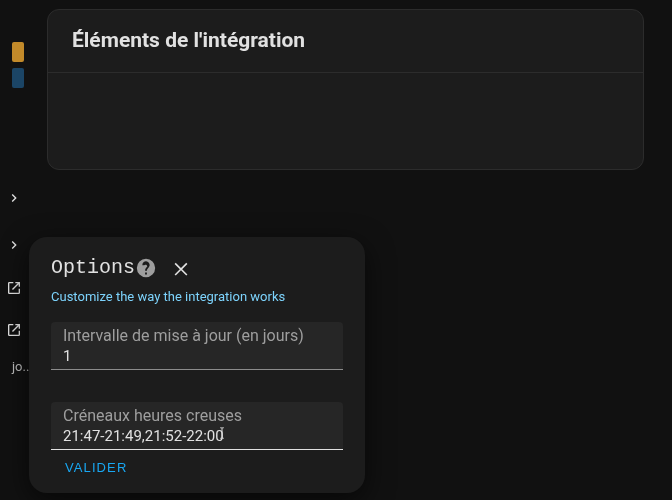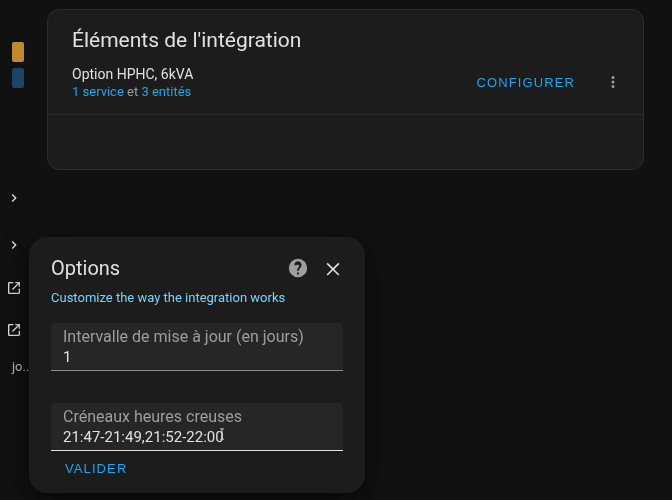--- a/index.html
+++ b/index.html
@@ -34,21 +34,21 @@
   .card {
     position: absolute;
     left: 47px; top: 9px;
     width: 597px; height: 161px;
     background: #1c1c1c;
     border: 1px solid #2c2c2c;
     border-radius: 12px;
   }
   .card .title {
     font-size: 21px;
-    font-weight: 400;
+    font-weight: 700;
     color: #e1e1e1;
     padding: 18px 24px 6px 24px;
   }
   .card .entry {
     display: flex; align-items: center; justify-content: space-between;
     padding: 6px 12px 0 24px;
   }
   .entry-left { display: flex; flex-direction: column; gap: 2px; }
   .entry-name { font-size: 14px; color: #e1e1e1; }
   .entry-sub { font-size: 13px; }
@@ -80,21 +80,21 @@
     position: absolute;
     left: 29px; top: 237px;
     width: 336px; height: 256px;
     background: #1c1c1c;
     border-radius: 18px;
     box-shadow: 0 8px 28px rgba(0,0,0,0.6);
     padding: 19px 22px 14px 22px;
     display: flex; flex-direction: column;
   }
   .dialog-head {
-    display: flex; align-items: center; justify-content: space-between;
+    display: flex; align-items: center;  font-family: Liberation Mono, monospace;
   }
   .dialog-title { font-size: 20px; color: #e1e1e1; font-weight: 400; }
   .dialog-head-icons { display:flex; align-items:center; gap: 14px; }
   .icon-btn { cursor: pointer; display:flex; align-items:center; justify-content:center; }
   .dialog-desc {
     font-size: 13px; color: #7dd3fc; margin-top: 10px;
   }
   .field {
     height: 48px;
     background: #262626;
@@ -144,36 +144,20 @@
     <span class="ext" style="top:322px;">
       <svg width="16" height="16" viewBox="0 0 24 24" fill="#e1e1e1">
           <path d="M14 3v2h3.6L9 13.6 10.4 15 19 6.4V10h2V3h-7zM5 5h6V3H5a2 2 0 0 0-2 2v14a2 2 0 0 0 2 2h14a2 2 0 0 0 2-2v-6h-2v6H5V5z"></path>
         </svg>
     </span>
     <span class="jtxt" style="top:359px;">jo...</span>
   </div>
 
   <div class="card">
     <div class="title">Éléments de l'intégration</div>
-    <div class="entry">
-      <div class="entry-left">
-        <span class="entry-name">Option HPHC, 6kVA</span>
-        <span class="entry-sub">
-          <span class="link">1 service</span><span class="sep"> et </span><span class="link">3 entités</span>
-        </span>
-      </div>
-      <div class="entry-right">
-        <button class="btn-flat">CONFIGURER</button>
-        <div class="menu-btn">
-          <svg width="18" height="18" viewBox="0 0 24 24">
-              <path d="M12 8a2 2 0 1 1 0-4 2 2 0 0 1 0 4zm0 2a2 2 0 1 1 0 4 2 2 0 0 1 0-4zm0 6a2 2 0 1 1 0 4 2 2 0 0 1 0-4z"></path>
-            </svg>
-        </div>
-      </div>
-    </div>
     <div class="divider"></div>
   </div>
 
   <div class="dialog">
     <div class="dialog-head">
       <div class="dialog-title">Options</div>
       <div class="dialog-head-icons">
         <span class="icon-btn">
           <svg width="22" height="22" viewBox="0 0 24 24" fill="#9e9e9e">
               <path d="M12 2a10 10 0 1 0 0 20 10 10 0 0 0 0-20zm1 17h-2v-2h2v2zm2.07-7.75-.9.92A3.4 3.4 0 0 0 13 15h-2v-.5c0-1.1.45-2.1 1.17-2.83l1.24-1.26A2 2 0 0 0 10 9H8a4 4 0 1 1 7.07 2.25z"></path>

